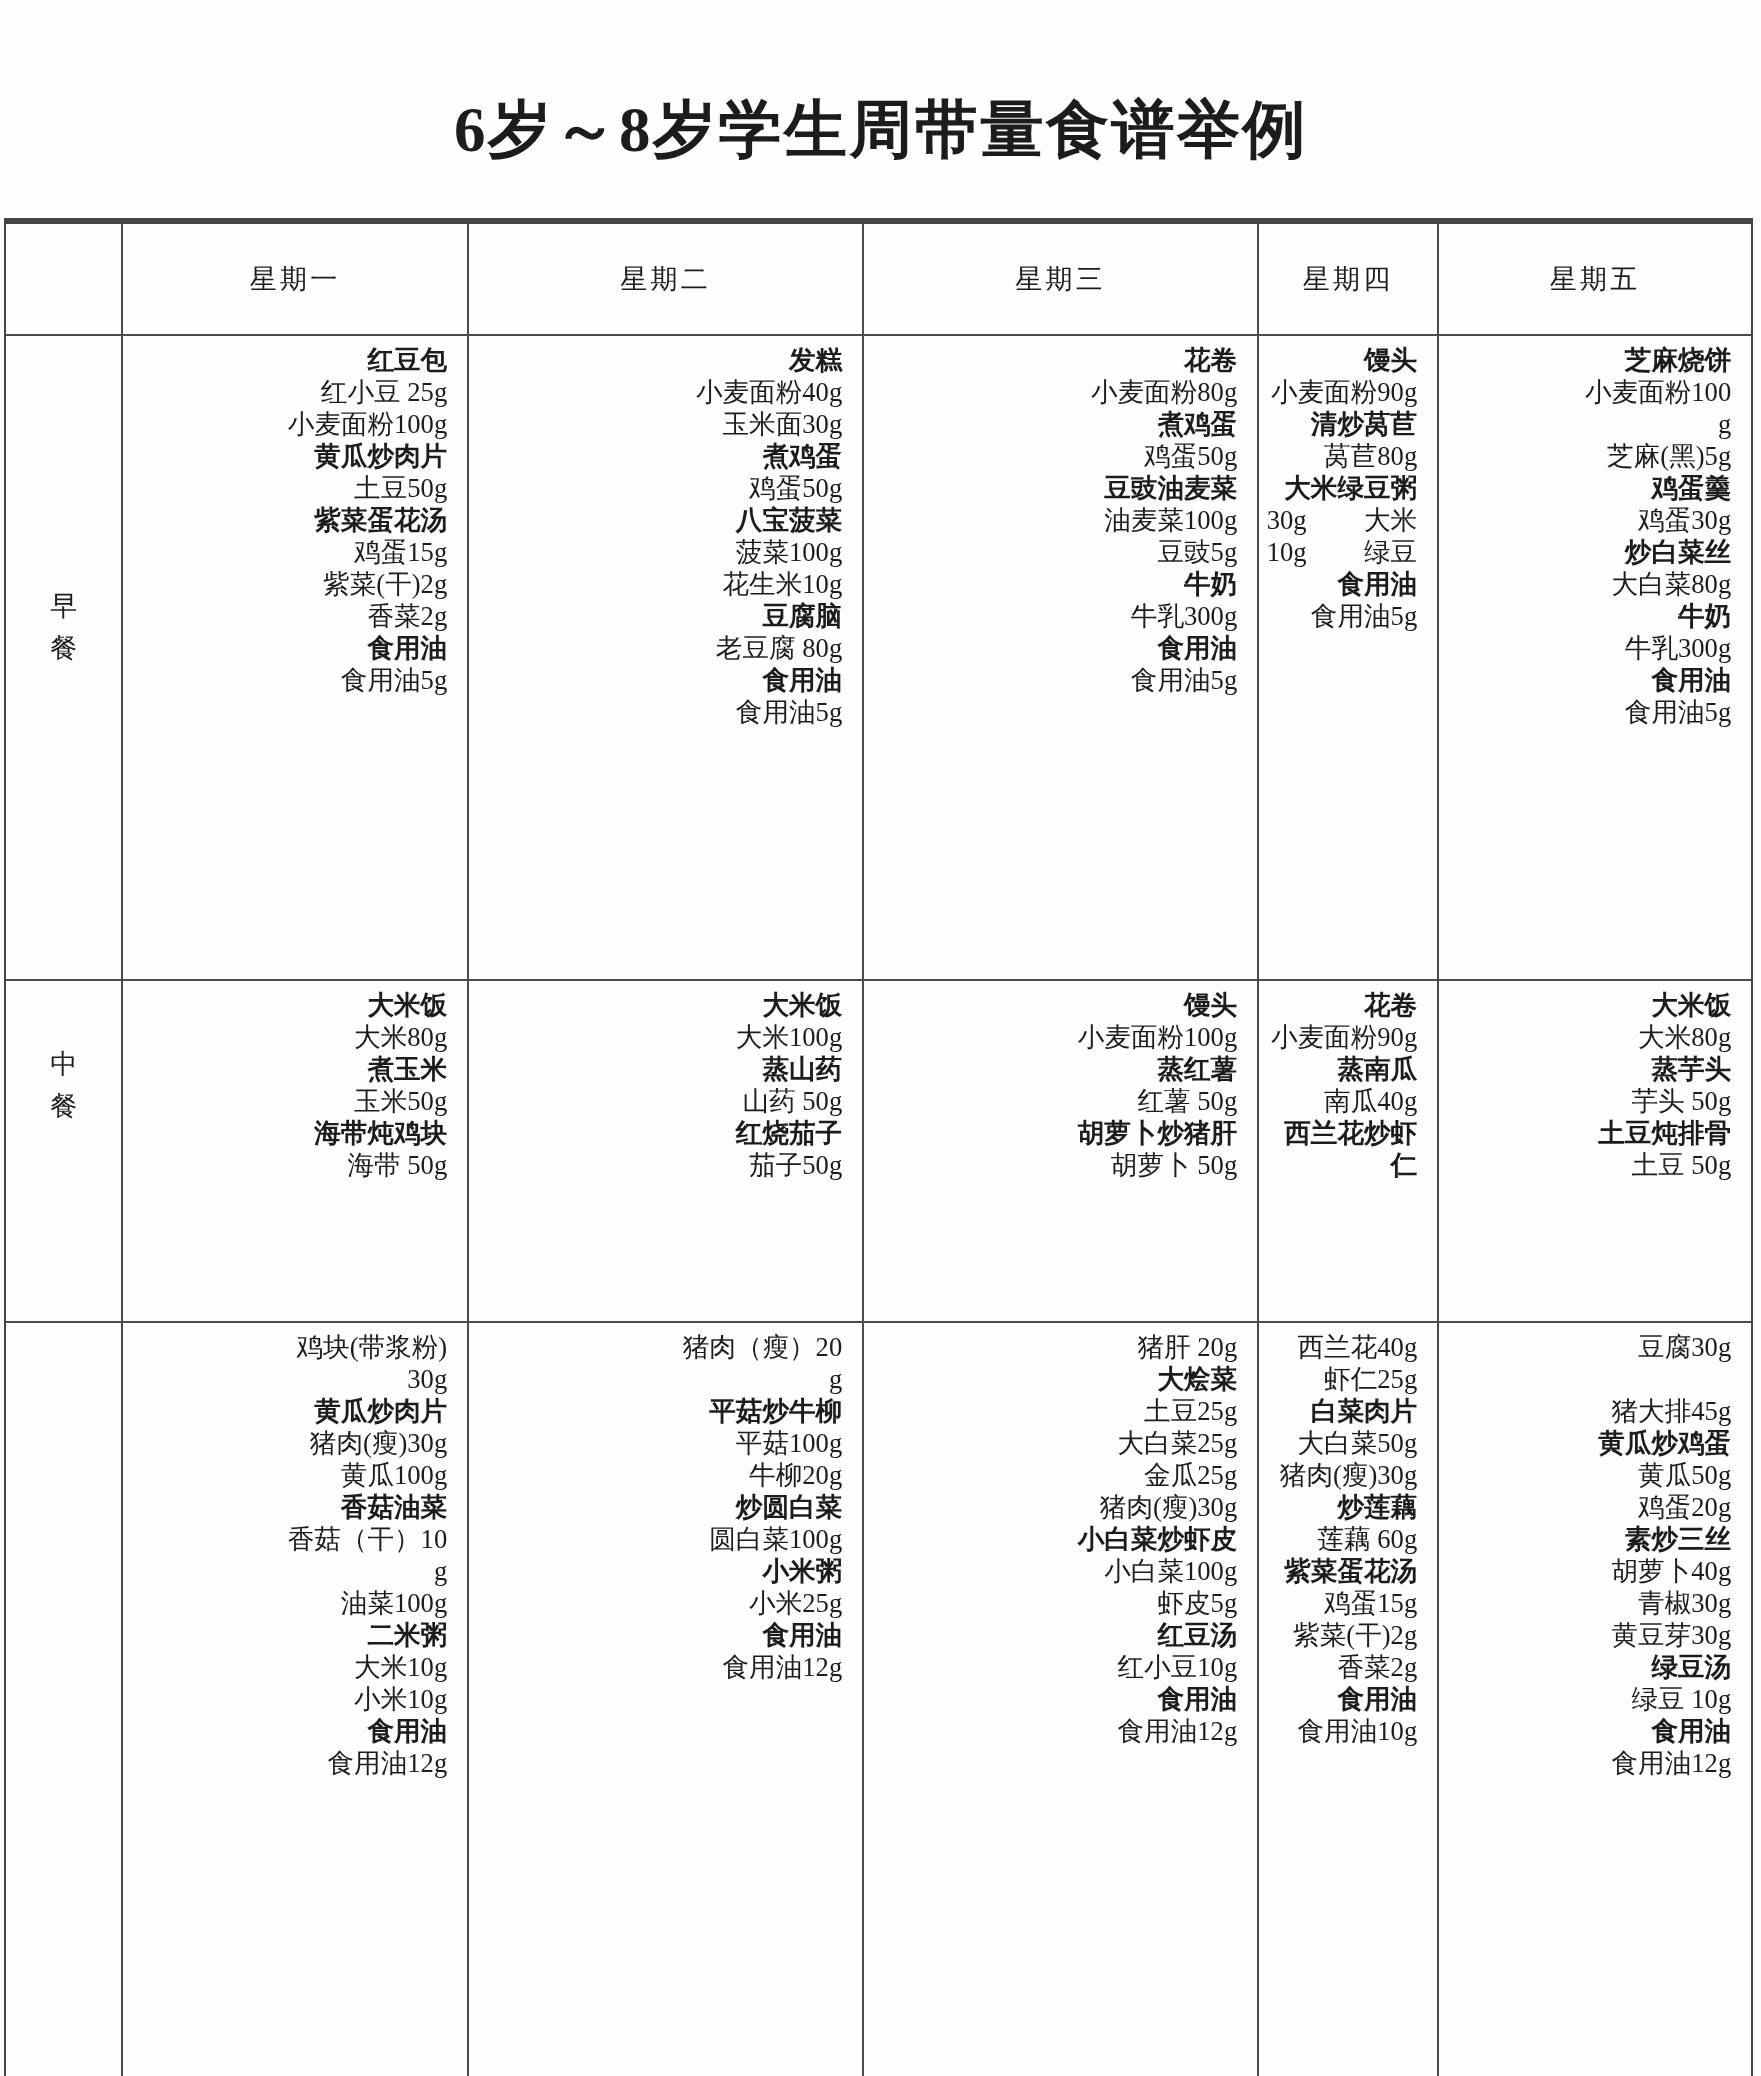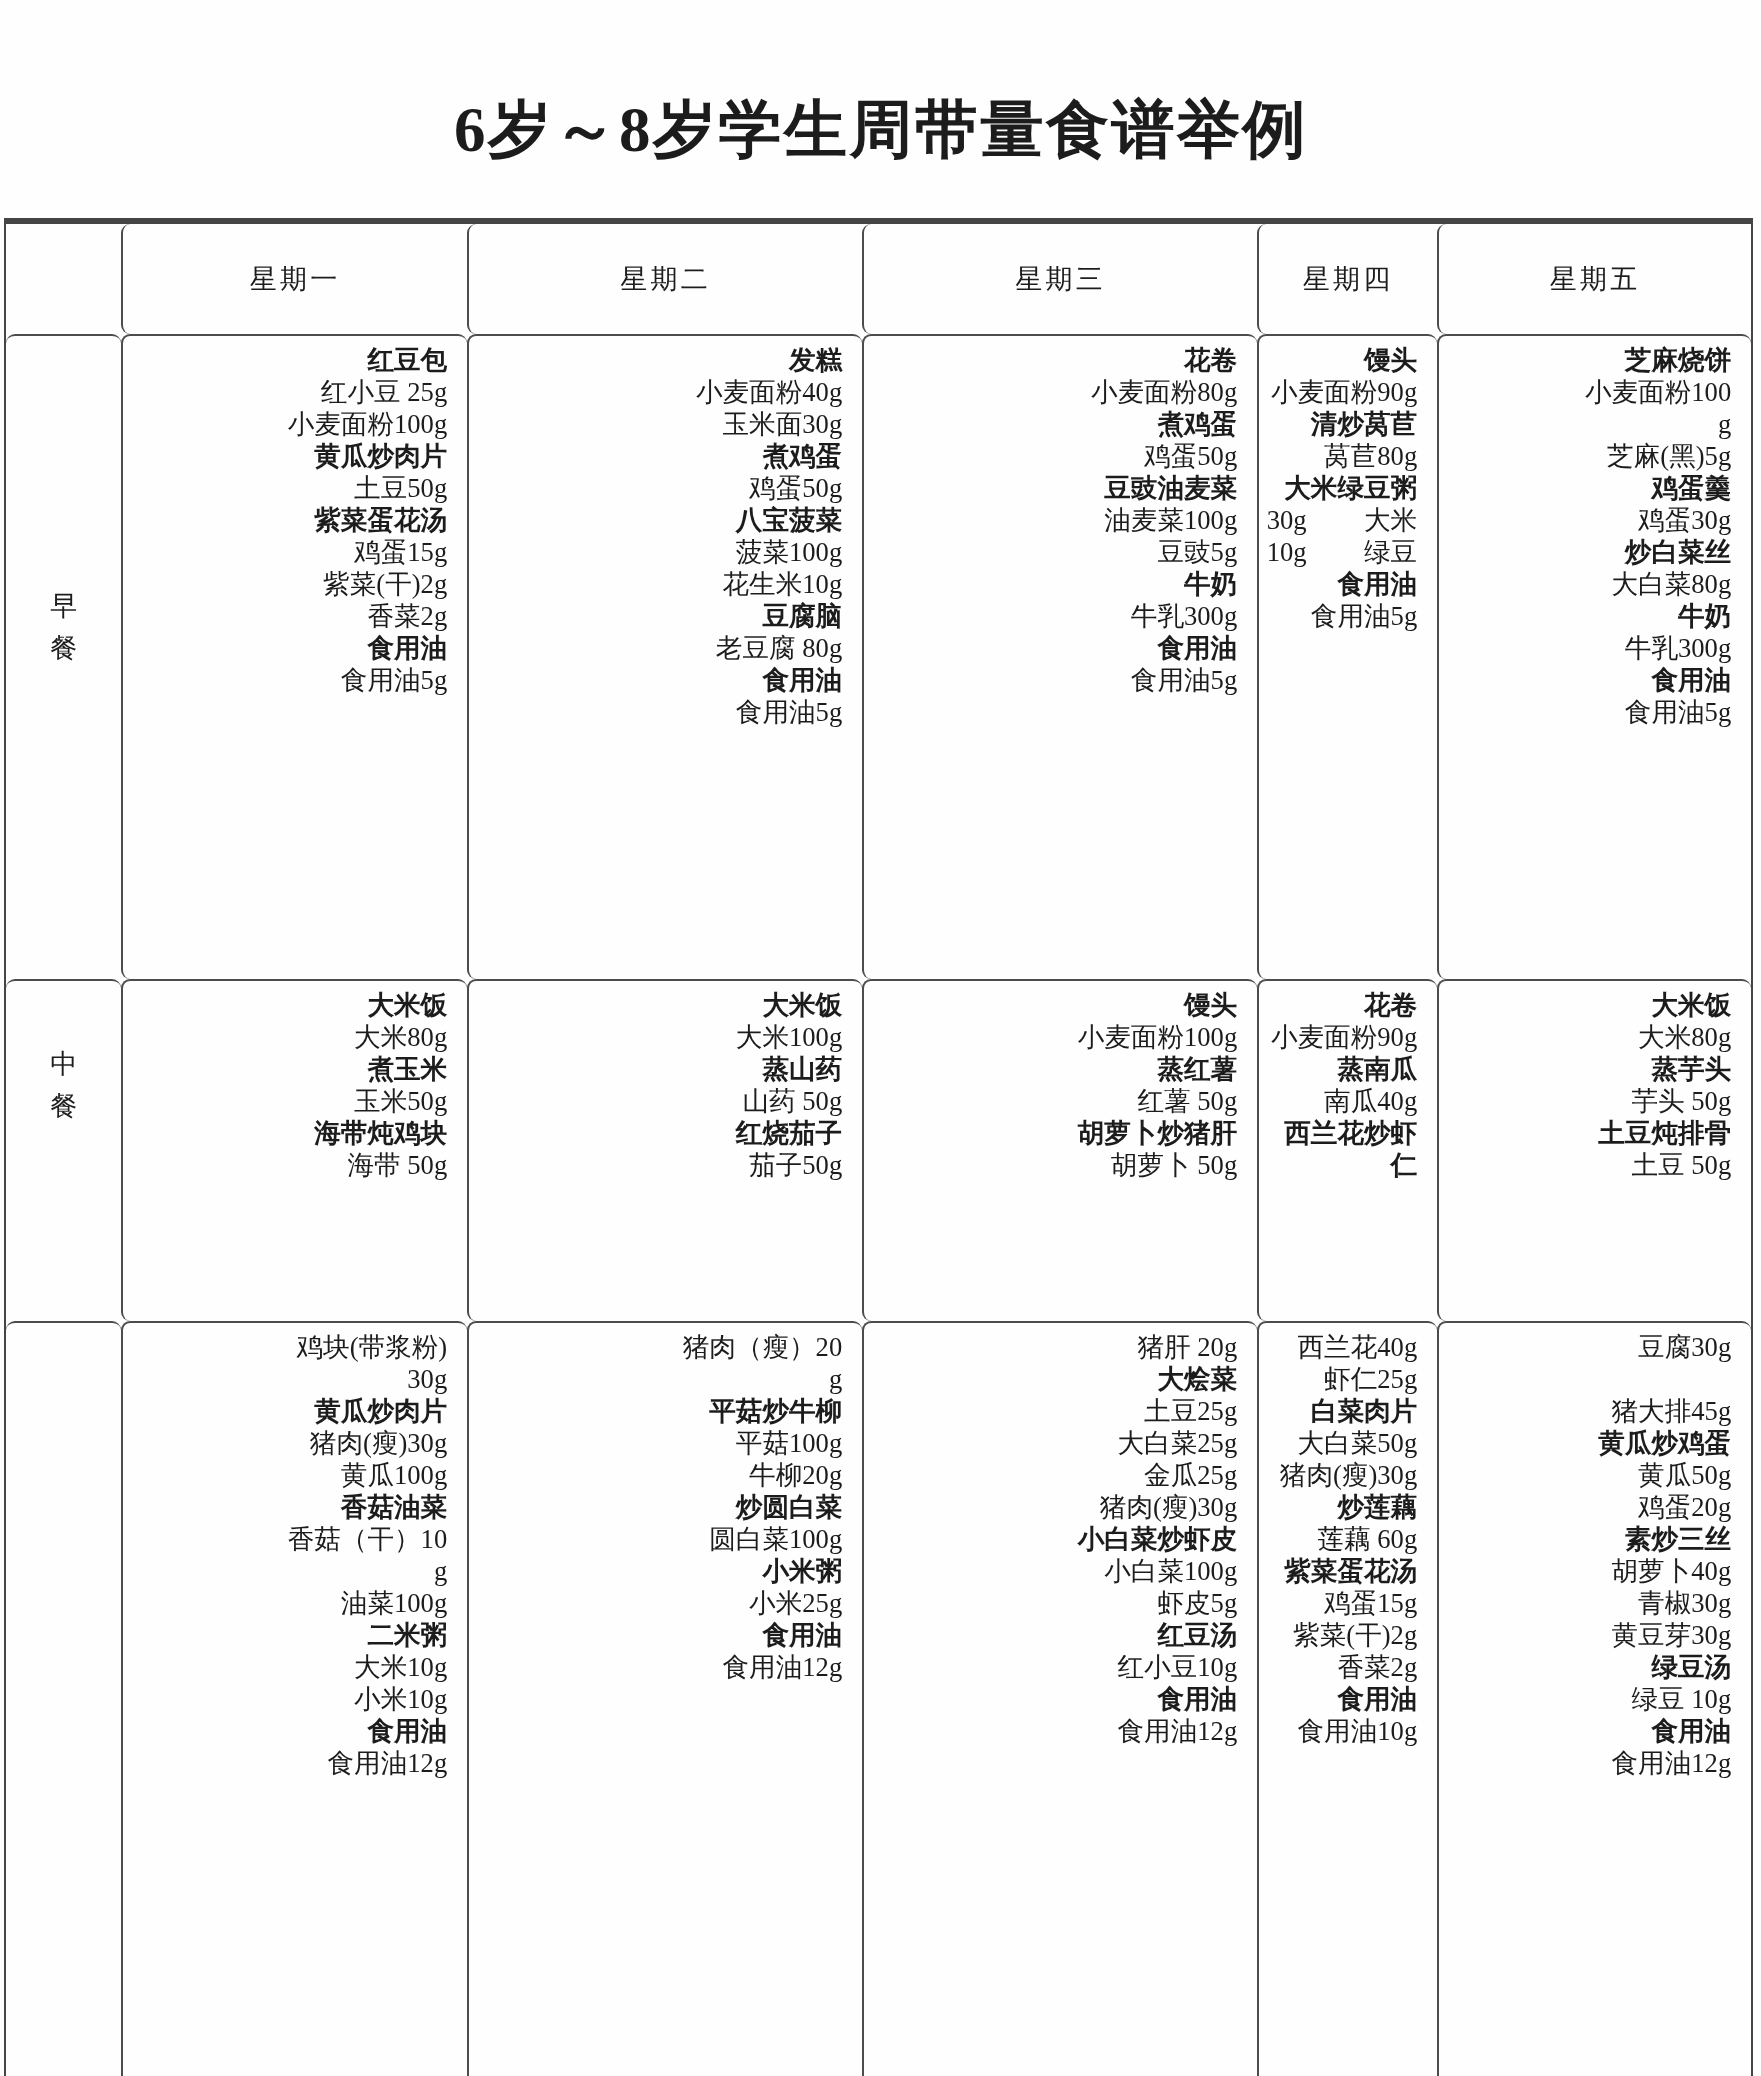--- a/index.html
+++ b/index.html
@@ -6,21 +6,21 @@
   body{width:1762px;height:3041px;font-family:"Liberation Serif","DejaVu Serif",serif;color:#1c1c1c;}
   .page{position:relative;width:1762px;height:3041px;background:#fefefe;overflow:hidden;}
   .title{position:absolute;top:39px;left:0;width:100%;text-align:center;
          font-size:63px;font-weight:700;letter-spacing:2.5px;white-space:nowrap;margin-top:48px;}
   .menu-table{position:absolute;left:4.2px;top:218px;
          border:2.9px solid #454545;border-top-width:6.6px;
          display:grid;
          grid-template-columns:115px 346px 395px 395px 180px 314px;
          grid-template-rows:110px 645px 342px 807px 889px;
          background:#fefefe;}
-  .cell{box-sizing:border-box;border-left:2.5px solid #4c4c4c;border-top:2.5px solid #4c4c4c;overflow:hidden;border-radius:9px;}
+  .cell{box-sizing:border-box;border-left:2.5px solid #4c4c4c;border-top:2.5px solid #4c4c4c;overflow:hidden;}
   .first-col{border-left:none;}
   .first-row{border-top:none;}
   .head{display:flex;align-items:center;justify-content:center;
         font-size:27px;letter-spacing:3.3px;}
   .body-cell{padding:7.5px 20px 4.2px 7.5px;display:flex;flex-direction:column;}
   .line{font-size:26.6px;line-height:32px;min-height:32px;white-space:nowrap;}
   .bold{font-weight:700;}
   .a-r{text-align:right;}
   .a-l{text-align:right;}
   .jline{display:flex;justify-content:space-between;font-size:26.6px;line-height:32px;min-height:32px;}

